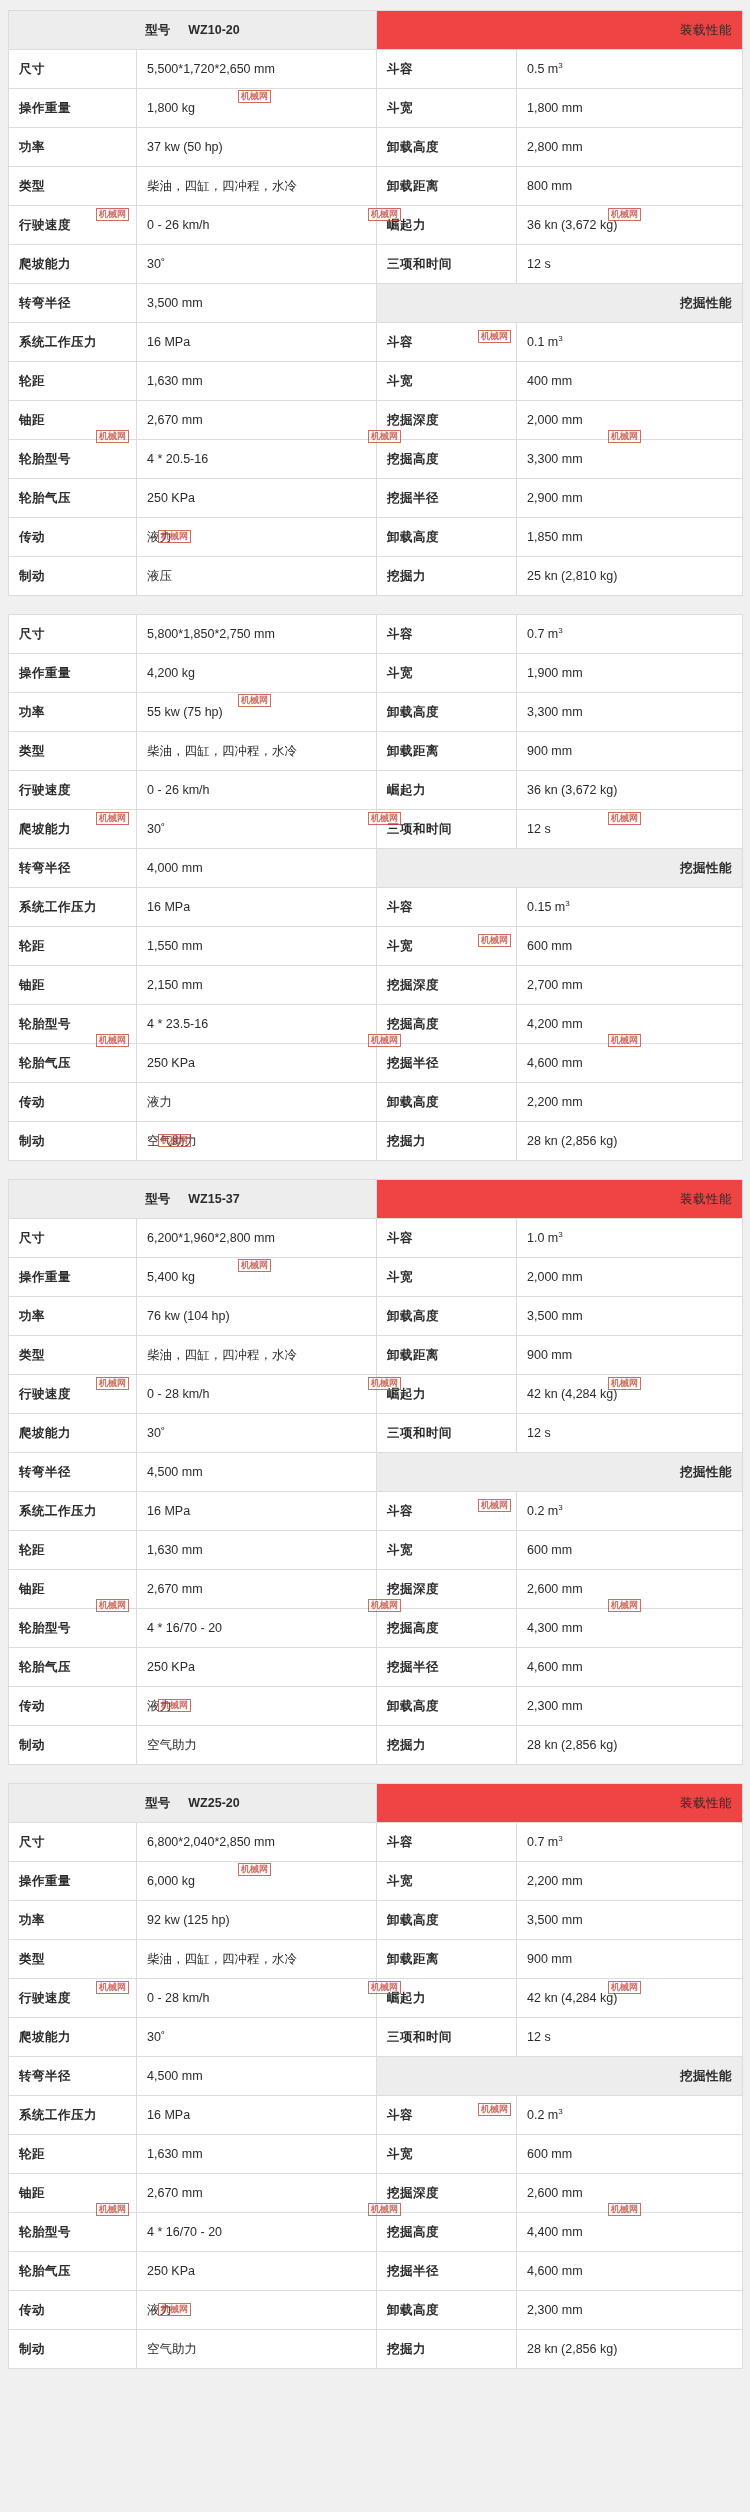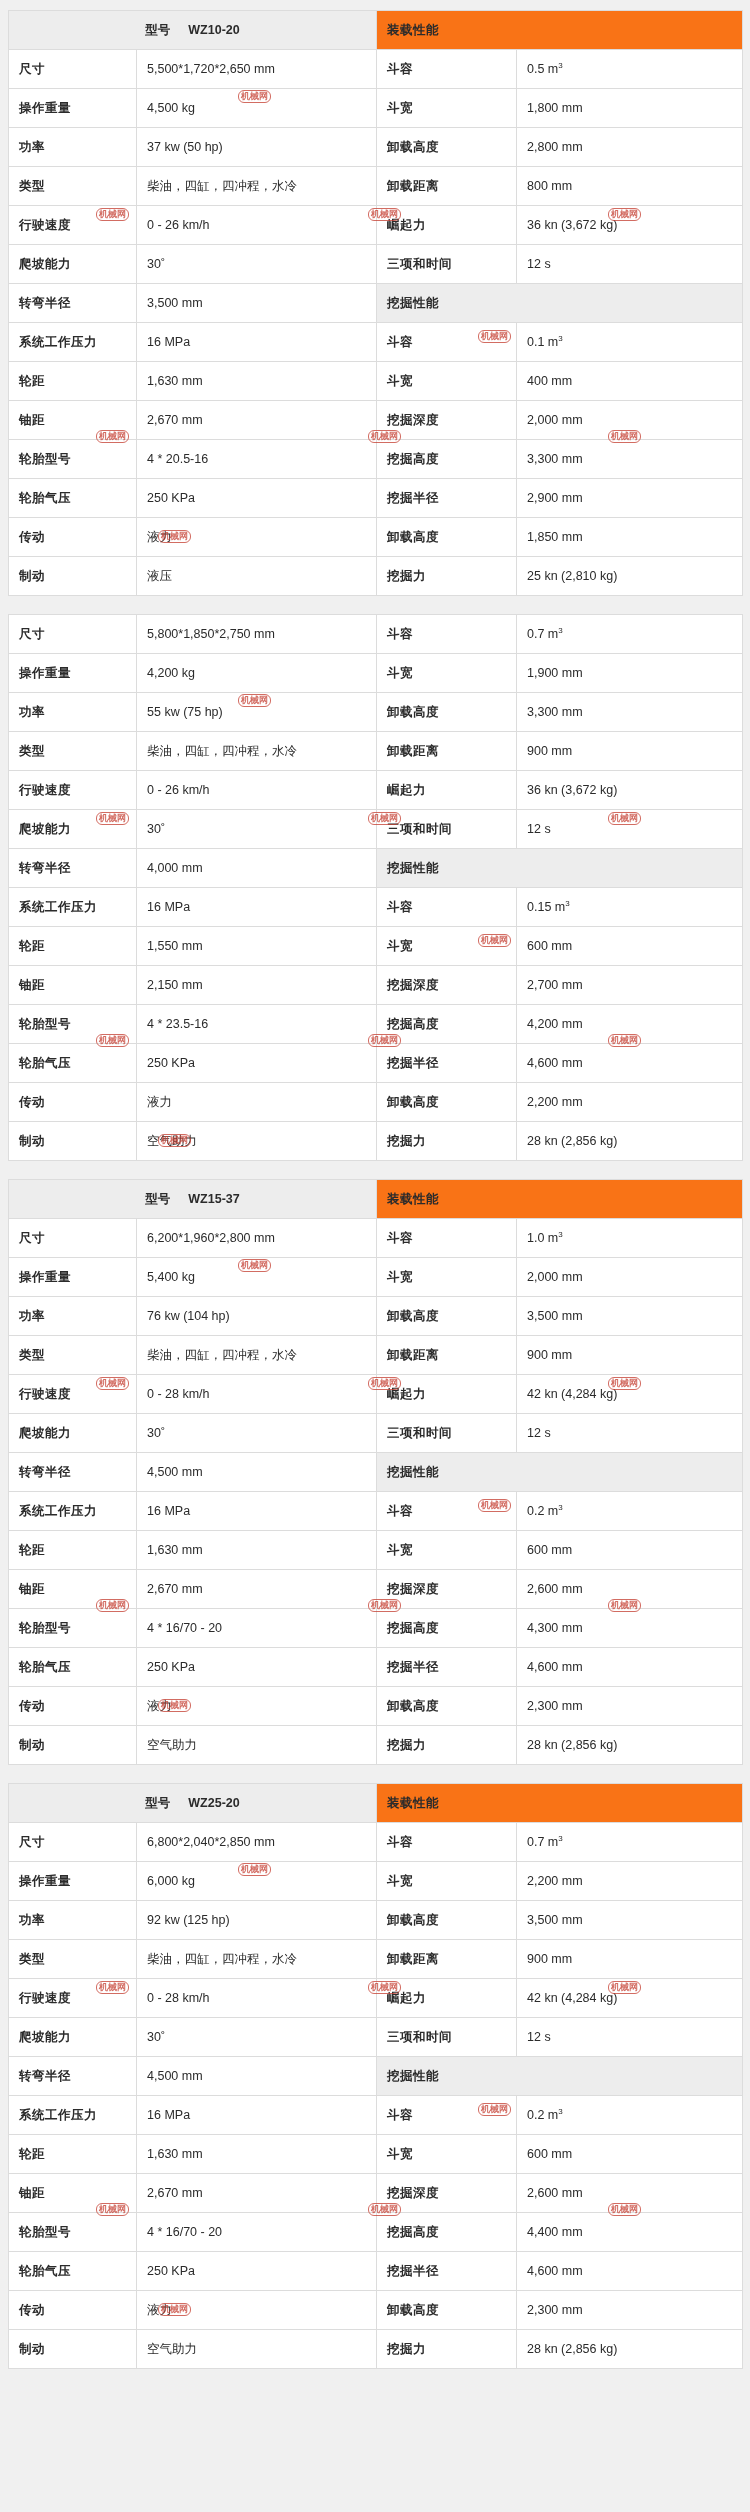--- a/index.html
+++ b/index.html
@@ -35,39 +35,39 @@
     overflow: hidden;
     white-space: nowrap;
   }
   
   col.c1 { width: 128px; }
   col.c2 { width: 240px; }
   col.c3 { width: 140px; }
   col.c4 { width: 226px; }
 
   .hdr-cell {
-    background: #f97316;
-    font-weight: bold;
-    text-align: left;
+    background: #ef4444;
+    font-weight: normal;
+    text-align: right;
     color: #111;
     font-size: 13px;
     letter-spacing: 0.5px;
   }
   .hdr-model {
     background: #ededed;
     font-weight: bold;
     text-align: center;
     color: #111;
     font-size: 13px;
   }
   .hdr-model .model-label { margin-right: 18px; }
   .sub-hdr {
     background: #ededed;
     font-weight: bold;
-    text-align: left;
+    text-align: right;
     color: #111;
     font-size: 12.5px;
     letter-spacing: 0.5px;
   }
   .label-cell {
     color: #222;
     font-weight: bold;
     font-size: 12.5px;
     letter-spacing: 0.5px;
   }
@@ -82,21 +82,21 @@
     font-size: 9px;
     color: #c43b2e;
     opacity: 0.75;
     white-space: nowrap;
     pointer-events: none;
     font-weight: bold;
   }
   .wm-box {
     display: inline-block;
     border: 1px solid #c43b2e;
-    border-radius: 6px;
+    border-radius: 0;
     padding: 0 2px;
     line-height: 11px;
   }
   .table-wrap { position: relative; }
 </style>
 </head>
 <body>
 
 <div class="page">
   <div id="tables-root">
@@ -114,21 +114,21 @@
               <td class="hdr-cell" colspan="2">装载性能</td>
             </tr>
             <tr>
               <td class="label-cell">尺寸</td>
               <td class="value-cell">5,500*1,720*2,650 mm</td>
               <td class="label-cell">斗容</td>
               <td class="value-cell"><span>0.5 m</span><span class="sup">3</span></td>
             </tr>
             <tr>
               <td class="label-cell">操作重量</td>
-              <td class="value-cell">4,500 kg</td>
+              <td class="value-cell">1,800 kg</td>
               <td class="label-cell">斗宽</td>
               <td class="value-cell"><span>1,800 mm</span></td>
             </tr>
             <tr>
               <td class="label-cell">功率</td>
               <td class="value-cell">37 kw (50 hp)</td>
               <td class="label-cell">卸载高度</td>
               <td class="value-cell"><span>2,800 mm</span></td>
             </tr>
             <tr>

